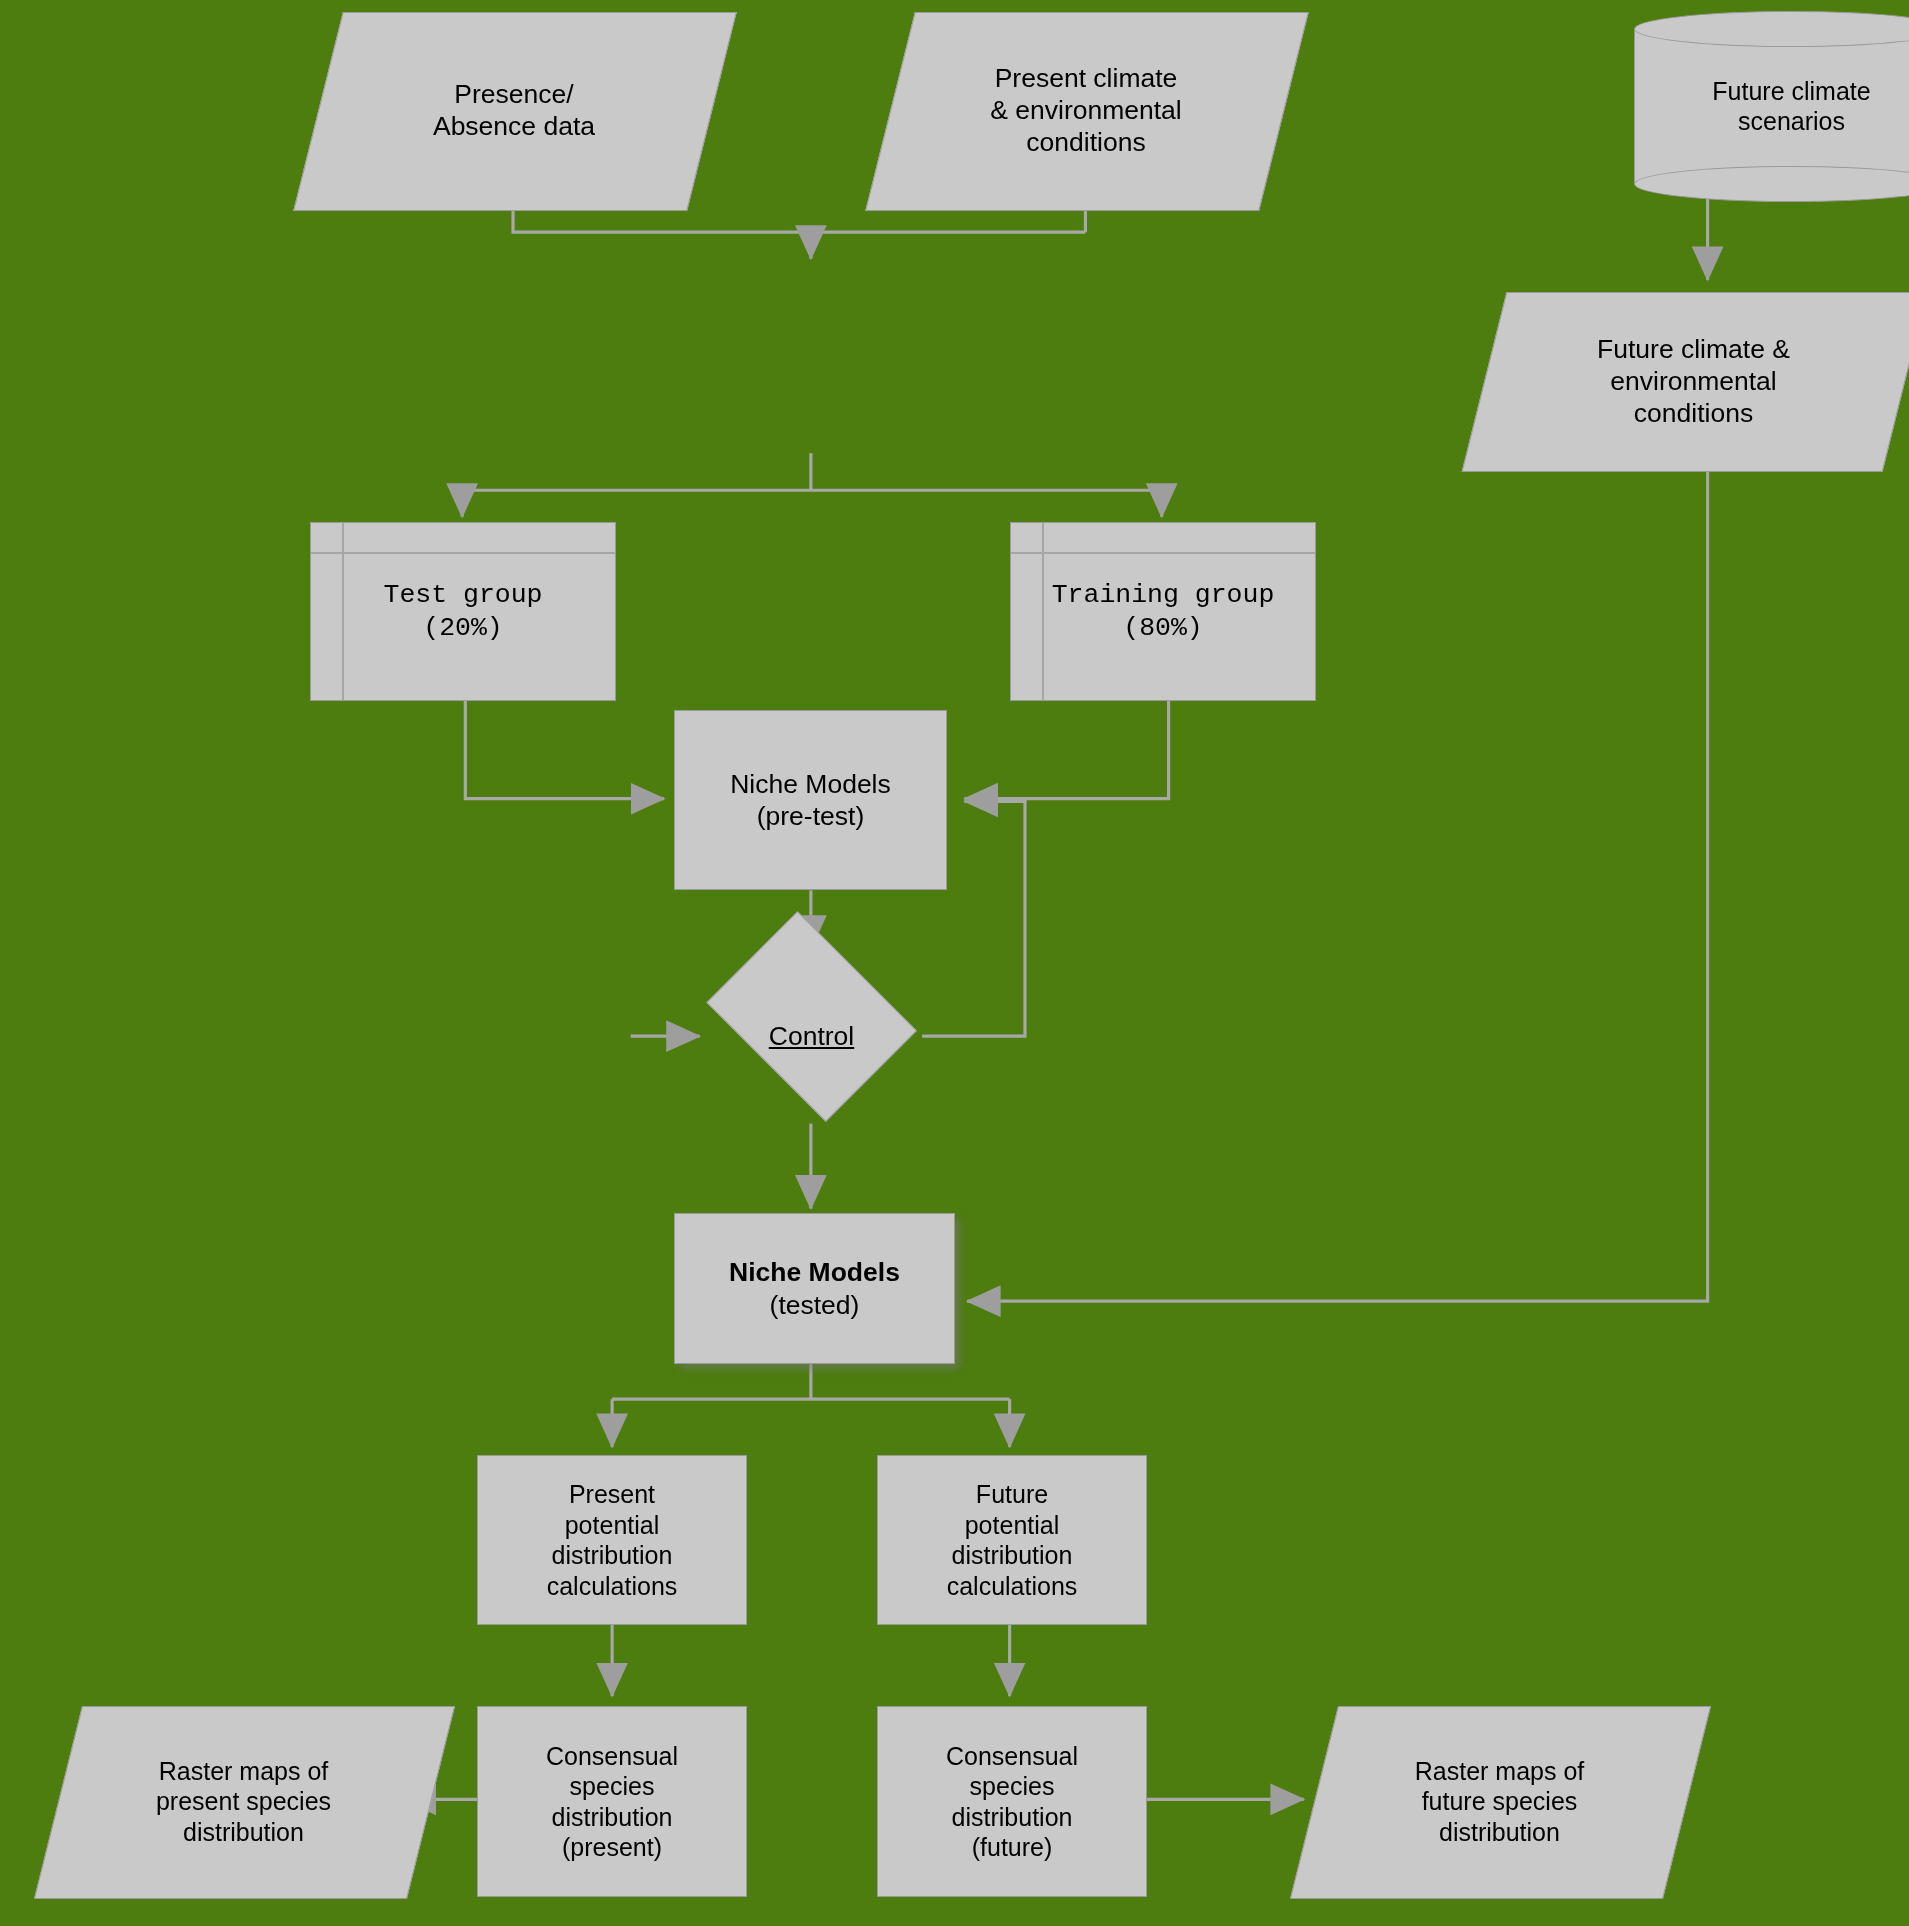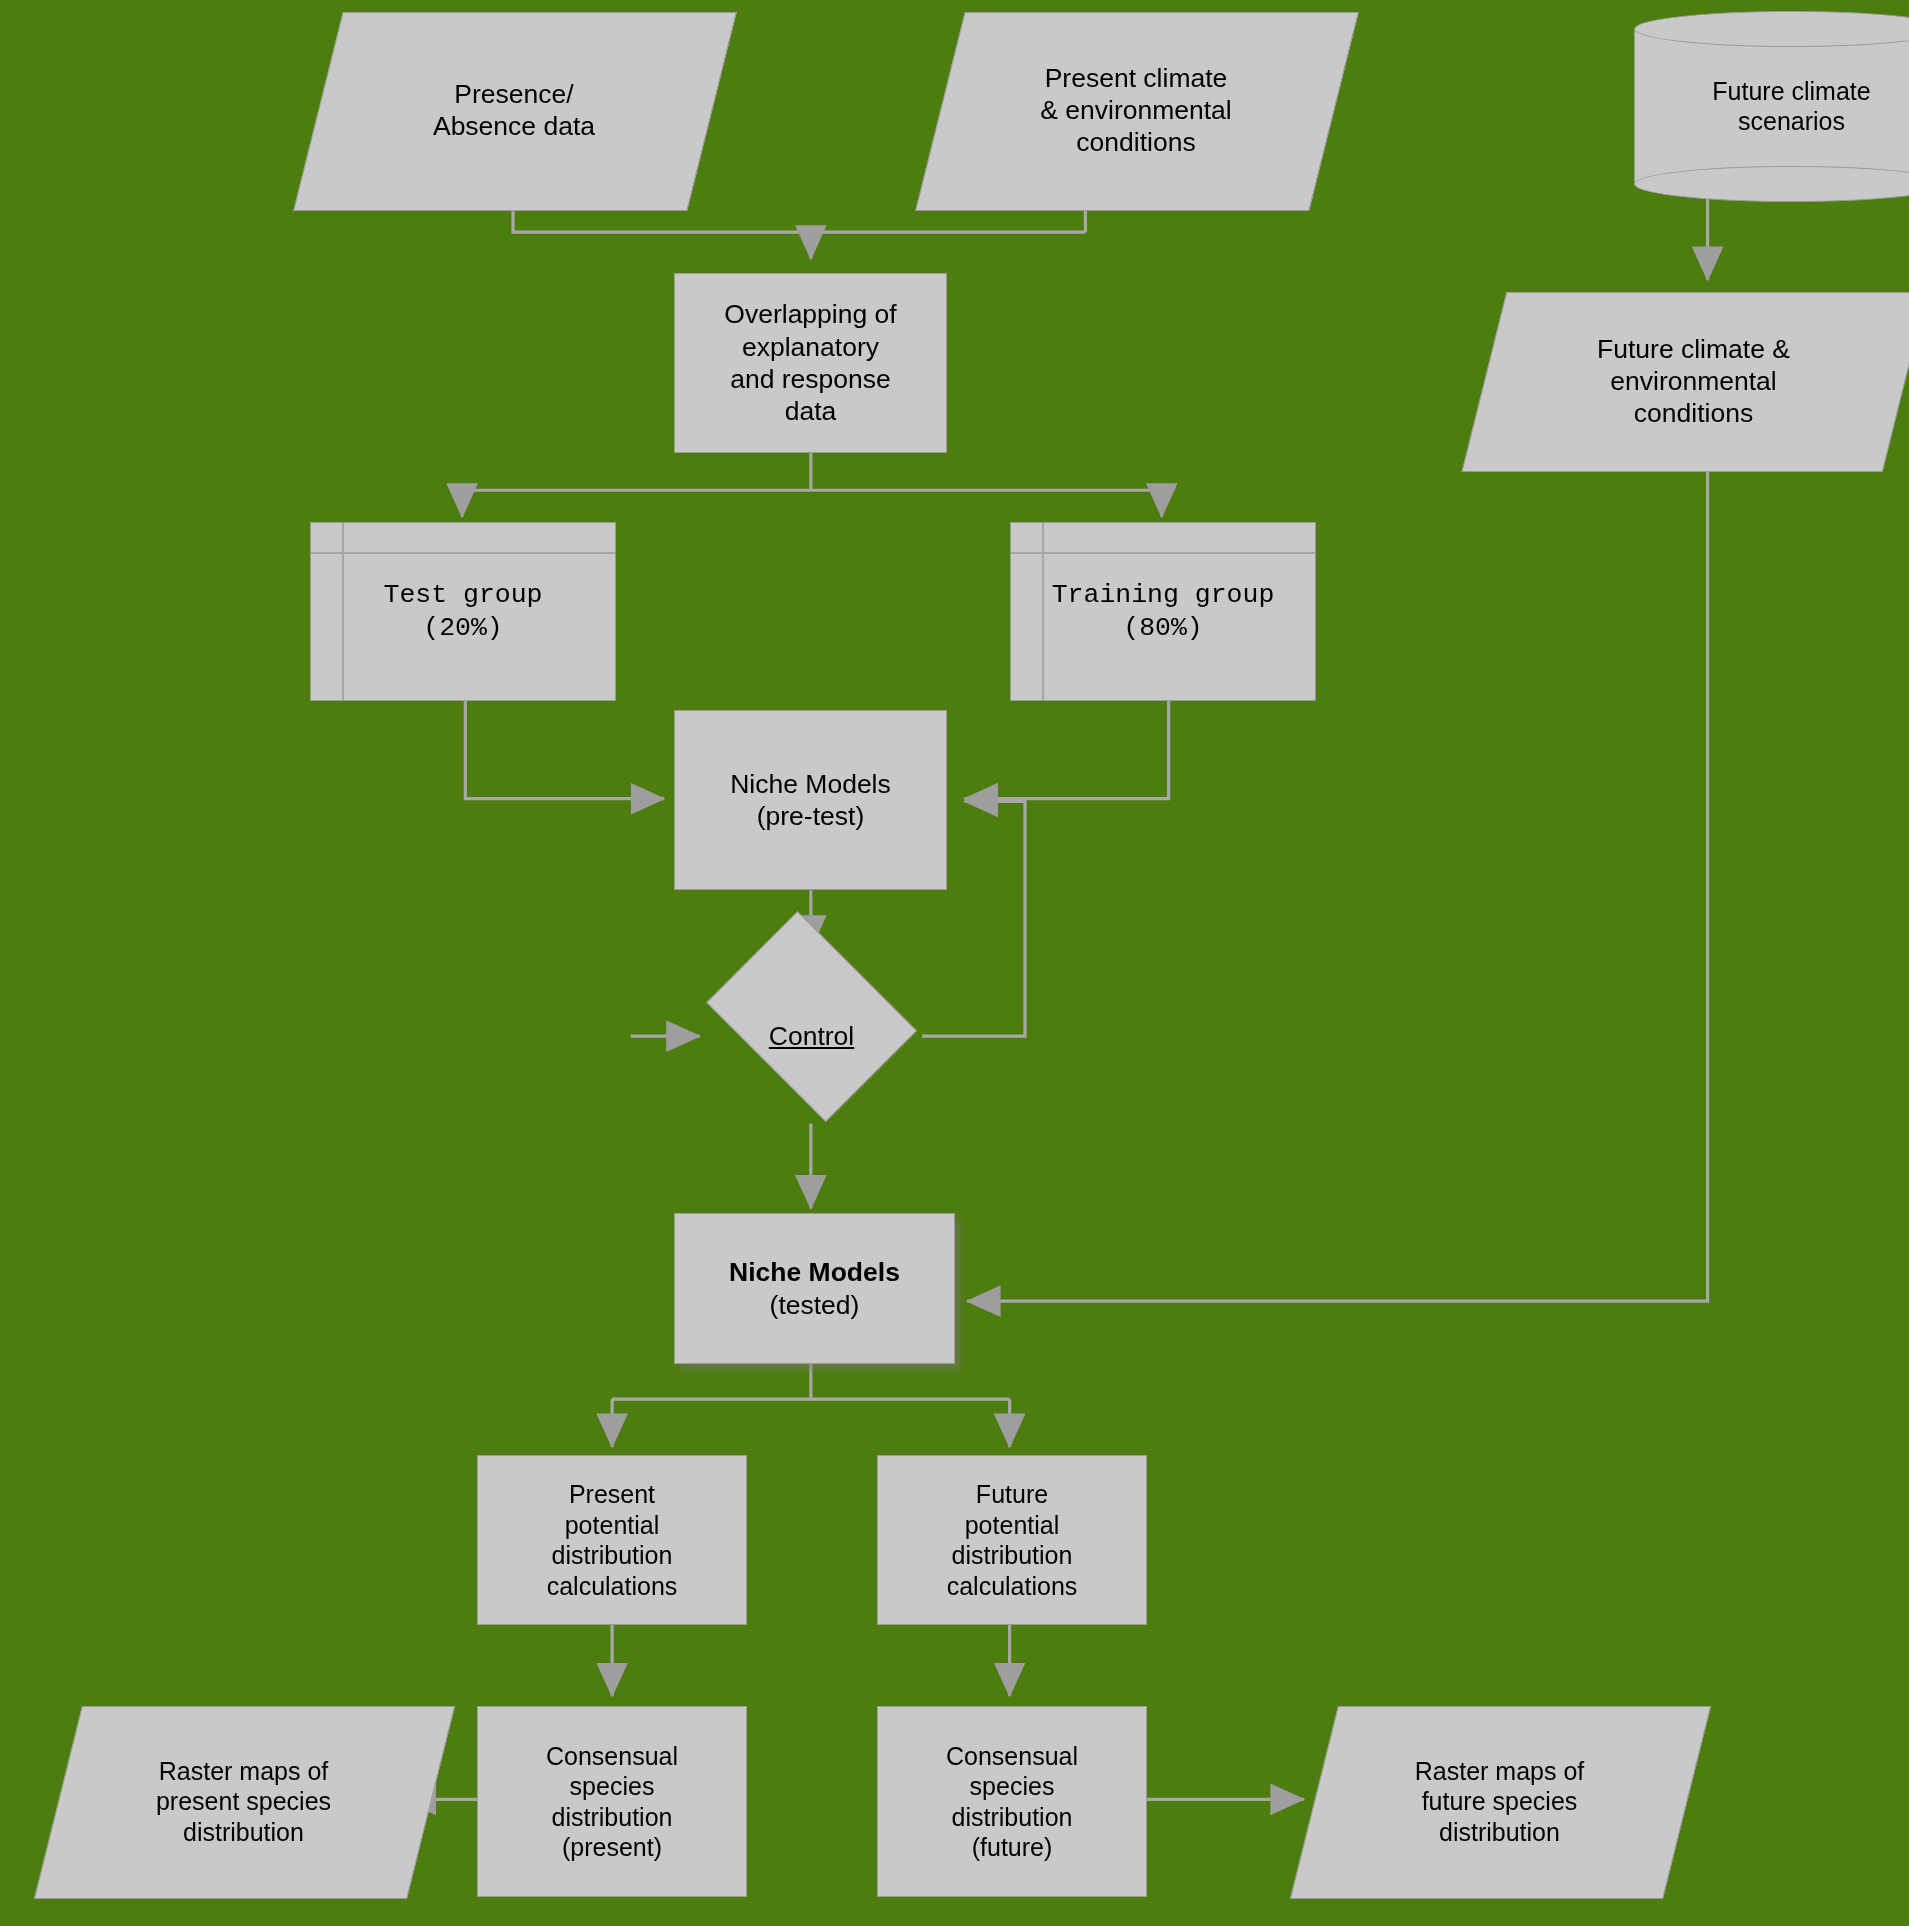--- a/index.html
+++ b/index.html
@@ -87,41 +87,35 @@
       <path d="M2155,3395 L2460,3395" marker-end="url(#ah)"></path>
     </g>
   </svg>
 
   <div class="node para" style="left:318px;top:11.7px;width:392px;height:197px;font-size:26.5px;">
     <span class="skew"></span>
     <span class="lbl" style="white-space:pre-line;">Presence/
 Absence data</span>
   </div>
 
-  <div class="node para" style="left:940px;top:11.7px;width:392px;height:197px;font-size:26.5px;">
+  <div class="node para" style="left:890px;top:11.7px;width:392px;height:197px;font-size:26.5px;">
     <span class="skew"></span>
     <span class="lbl" style="white-space:pre-line;">Present climate
 &amp; environmental
 conditions</span>
   </div>
 
   <div class="node cyl" style="left:1606px;top:10.6px;width:315px;height:191px;font-size:25px;margin-left:28px;">
     <span class="body"></span>
     <span class="top"></span>
     <span class="bot"></span>
     <span class="lbl" style="white-space:pre-line;">Future climate
 scenarios</span>
   </div>
 
-  <div class="node proc" style="left:674px;top:273px;width:273px;height:180px;font-size:26.5px;">
-    <span class="lbl" style="white-space:pre-line;">Overlapping of
-explanatory
-and response
-data</span>
-  </div>
 
   <div class="node para" style="left:1484px;top:292px;width:419px;height:178px;font-size:26.5px;">
     <span class="skew"></span>
     <span class="lbl" style="white-space:pre-line;">Future climate &amp;
 environmental
 conditions</span>
   </div>
 
   <div class="node tbl" style="left:310px;top:522px;width:306px;height:179px;font-size:26.5px;">
     <span class="hdr"></span>

